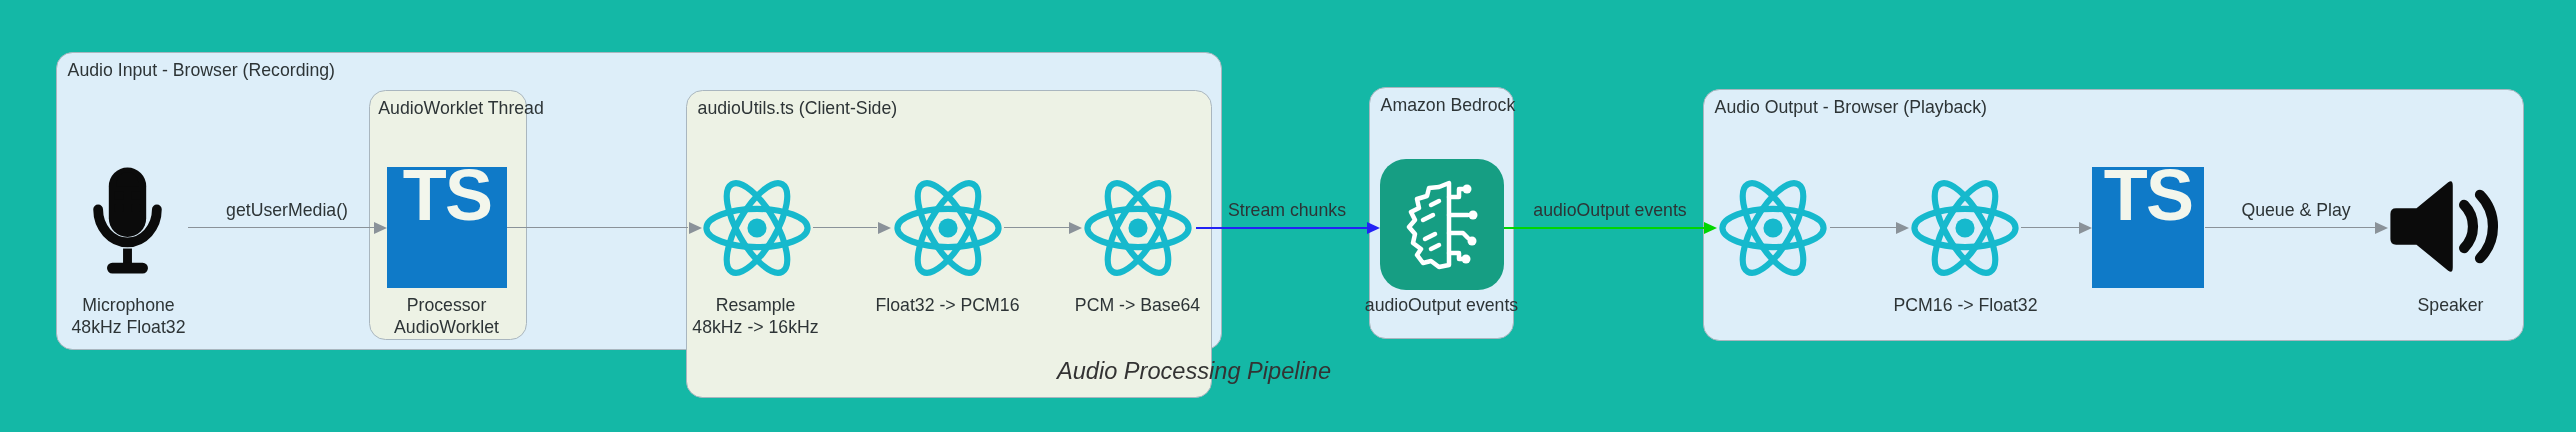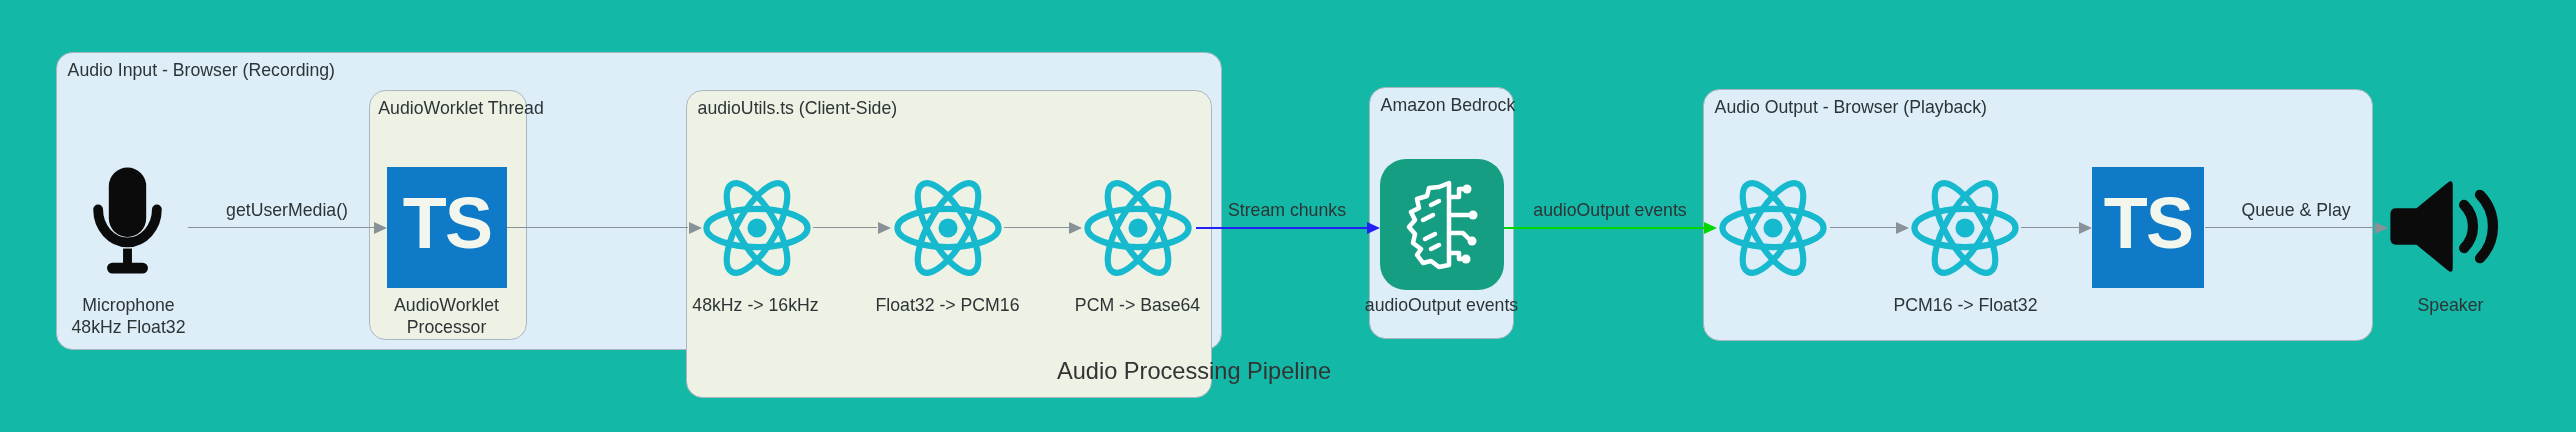--- a/index.html
+++ b/index.html
@@ -40,21 +40,21 @@
     border-top:6.5px solid transparent; border-bottom:6.5px solid transparent;
     border-left:13px solid var(--arrow-gray);
   }
   .edge-head.blue{border-left-color:var(--arrow-blue);}
   .edge-head.green{border-left-color:var(--arrow-green);}
   .icon{position:absolute;}
   .react-icon{color:var(--react-cyan);}
   .react-icon ellipse{stroke:currentColor; stroke-width:11; fill:none;}
   .react-icon circle{fill:currentColor;}
   .ts-box{
-    position:absolute; background:var(--ts-blue); display:flex; align-items:center; justify-content:center;
+    position:absolute; background:var(--ts-blue); display:flex; align-items:flex-start; justify-content:center;
     box-sizing:border-box; padding-bottom:8.3px;
   }
   .ts-box .ts-letters{
     font-size:72px; font-weight:bold; color:var(--ts-text); letter-spacing:-1.8px; line-height:0.78;
   }
   .bedrock-box{
     position:absolute; background:var(--bedrock-teal); border-radius:26px;
     display:flex; align-items:center; justify-content:center;
   }
   .diagram-title{
@@ -80,21 +80,21 @@
   </div>
 
   <div class="subcontainer" style="left:686px; top:90px; width:526px; height:308px;">
     <div class="container-title">audioUtils.ts (Client-Side)</div>
   </div>
 
   <div class="container" style="left:1369px; top:87px; width:145px; height:252px;">
     <div class="container-title">Amazon Bedrock</div>
   </div>
 
-  <div class="container" style="left:1703px; top:89px; width:670px; height:252px;">
+  <div class="container" style="left:1703px; top:89px; width:821px; height:252px;">
     <div class="container-title">Audio Output - Browser (Playback)</div>
   </div>
 
   <div class="edge-line" style="left:188px; width:186px;"></div>
   <div class="edge-head" style="left:374px;"></div>
   <div class="edge-label" style="left:110px; width:354px;">getUserMedia()</div>
 
   <div class="edge-line" style="left:507px; width:181px;"></div>
   <div class="edge-head" style="left:689px;"></div>
 
@@ -135,31 +135,32 @@
   </svg>
   <div class="node-label" style="left:-19px; width:295px;">
     <div>Microphone</div>
     <div>48kHz Float32</div>
   </div>
 
   <div class="ts-box" style="left:387px; top:167px; width:120px; height:121px;">
     <span class="ts-letters">TS</span>
   </div>
   <div class="node-label" style="left:299px; width:295px;">
+    <div>Processor</div>
     <div>AudioWorklet</div>
-    <div>Processor</div>
   </div>
 
   <svg class="icon react-icon" style="left:698px; top:169px;" width="118" height="118" viewBox="-105 -105 210 210">
     <ellipse rx="90" ry="34"></ellipse>
     <ellipse rx="90" ry="34" transform="rotate(60)"></ellipse>
     <ellipse rx="90" ry="34" transform="rotate(120)"></ellipse>
     <circle r="17"></circle>
   </svg>
   <div class="node-label" style="left:608px; width:295px;">
+    <div>Resample</div>
     <div>48kHz -&gt; 16kHz</div>
   </div>
 
   <svg class="icon react-icon" style="left:889px; top:169px;" width="118" height="118" viewBox="-105 -105 210 210">
     <ellipse rx="90" ry="34"></ellipse>
     <ellipse rx="90" ry="34" transform="rotate(60)"></ellipse>
     <ellipse rx="90" ry="34" transform="rotate(120)"></ellipse>
     <circle r="17"></circle>
   </svg>
   <div class="node-label" style="left:800px; width:295px;">
@@ -222,16 +223,16 @@
 
   <svg class="icon black-icon" style="left:2387px; top:168px;" width="127" height="117" viewBox="0 0 112 100">
     <path d="M8 34 h18 L54 11 q4 -3 4 3 v72 q0 6 -4 3 L26 66 H8 q-5 0 -5 -5 V39 q0 -5 5 -5 Z"></path>
     <path class="stroke" d="M68 31 a27 27 0 0 1 0 38" stroke-width="9" stroke-linecap="round"></path>
     <path class="stroke" d="M82 22 a40 40 0 0 1 0 56" stroke-width="9" stroke-linecap="round"></path>
   </svg>
   <div class="node-label" style="left:2303px; width:295px;">
     <div>Speaker</div>
   </div>
 
-  <div class="diagram-title" style="left:958px; width:472px;">Audio Processing Pipeline</div>
+  <div class="diagram-title" style="left:958px; width:472px;font-style:italic;">Audio Processing Pipeline</div>
 
 </div>
 
 
 </body></html>

